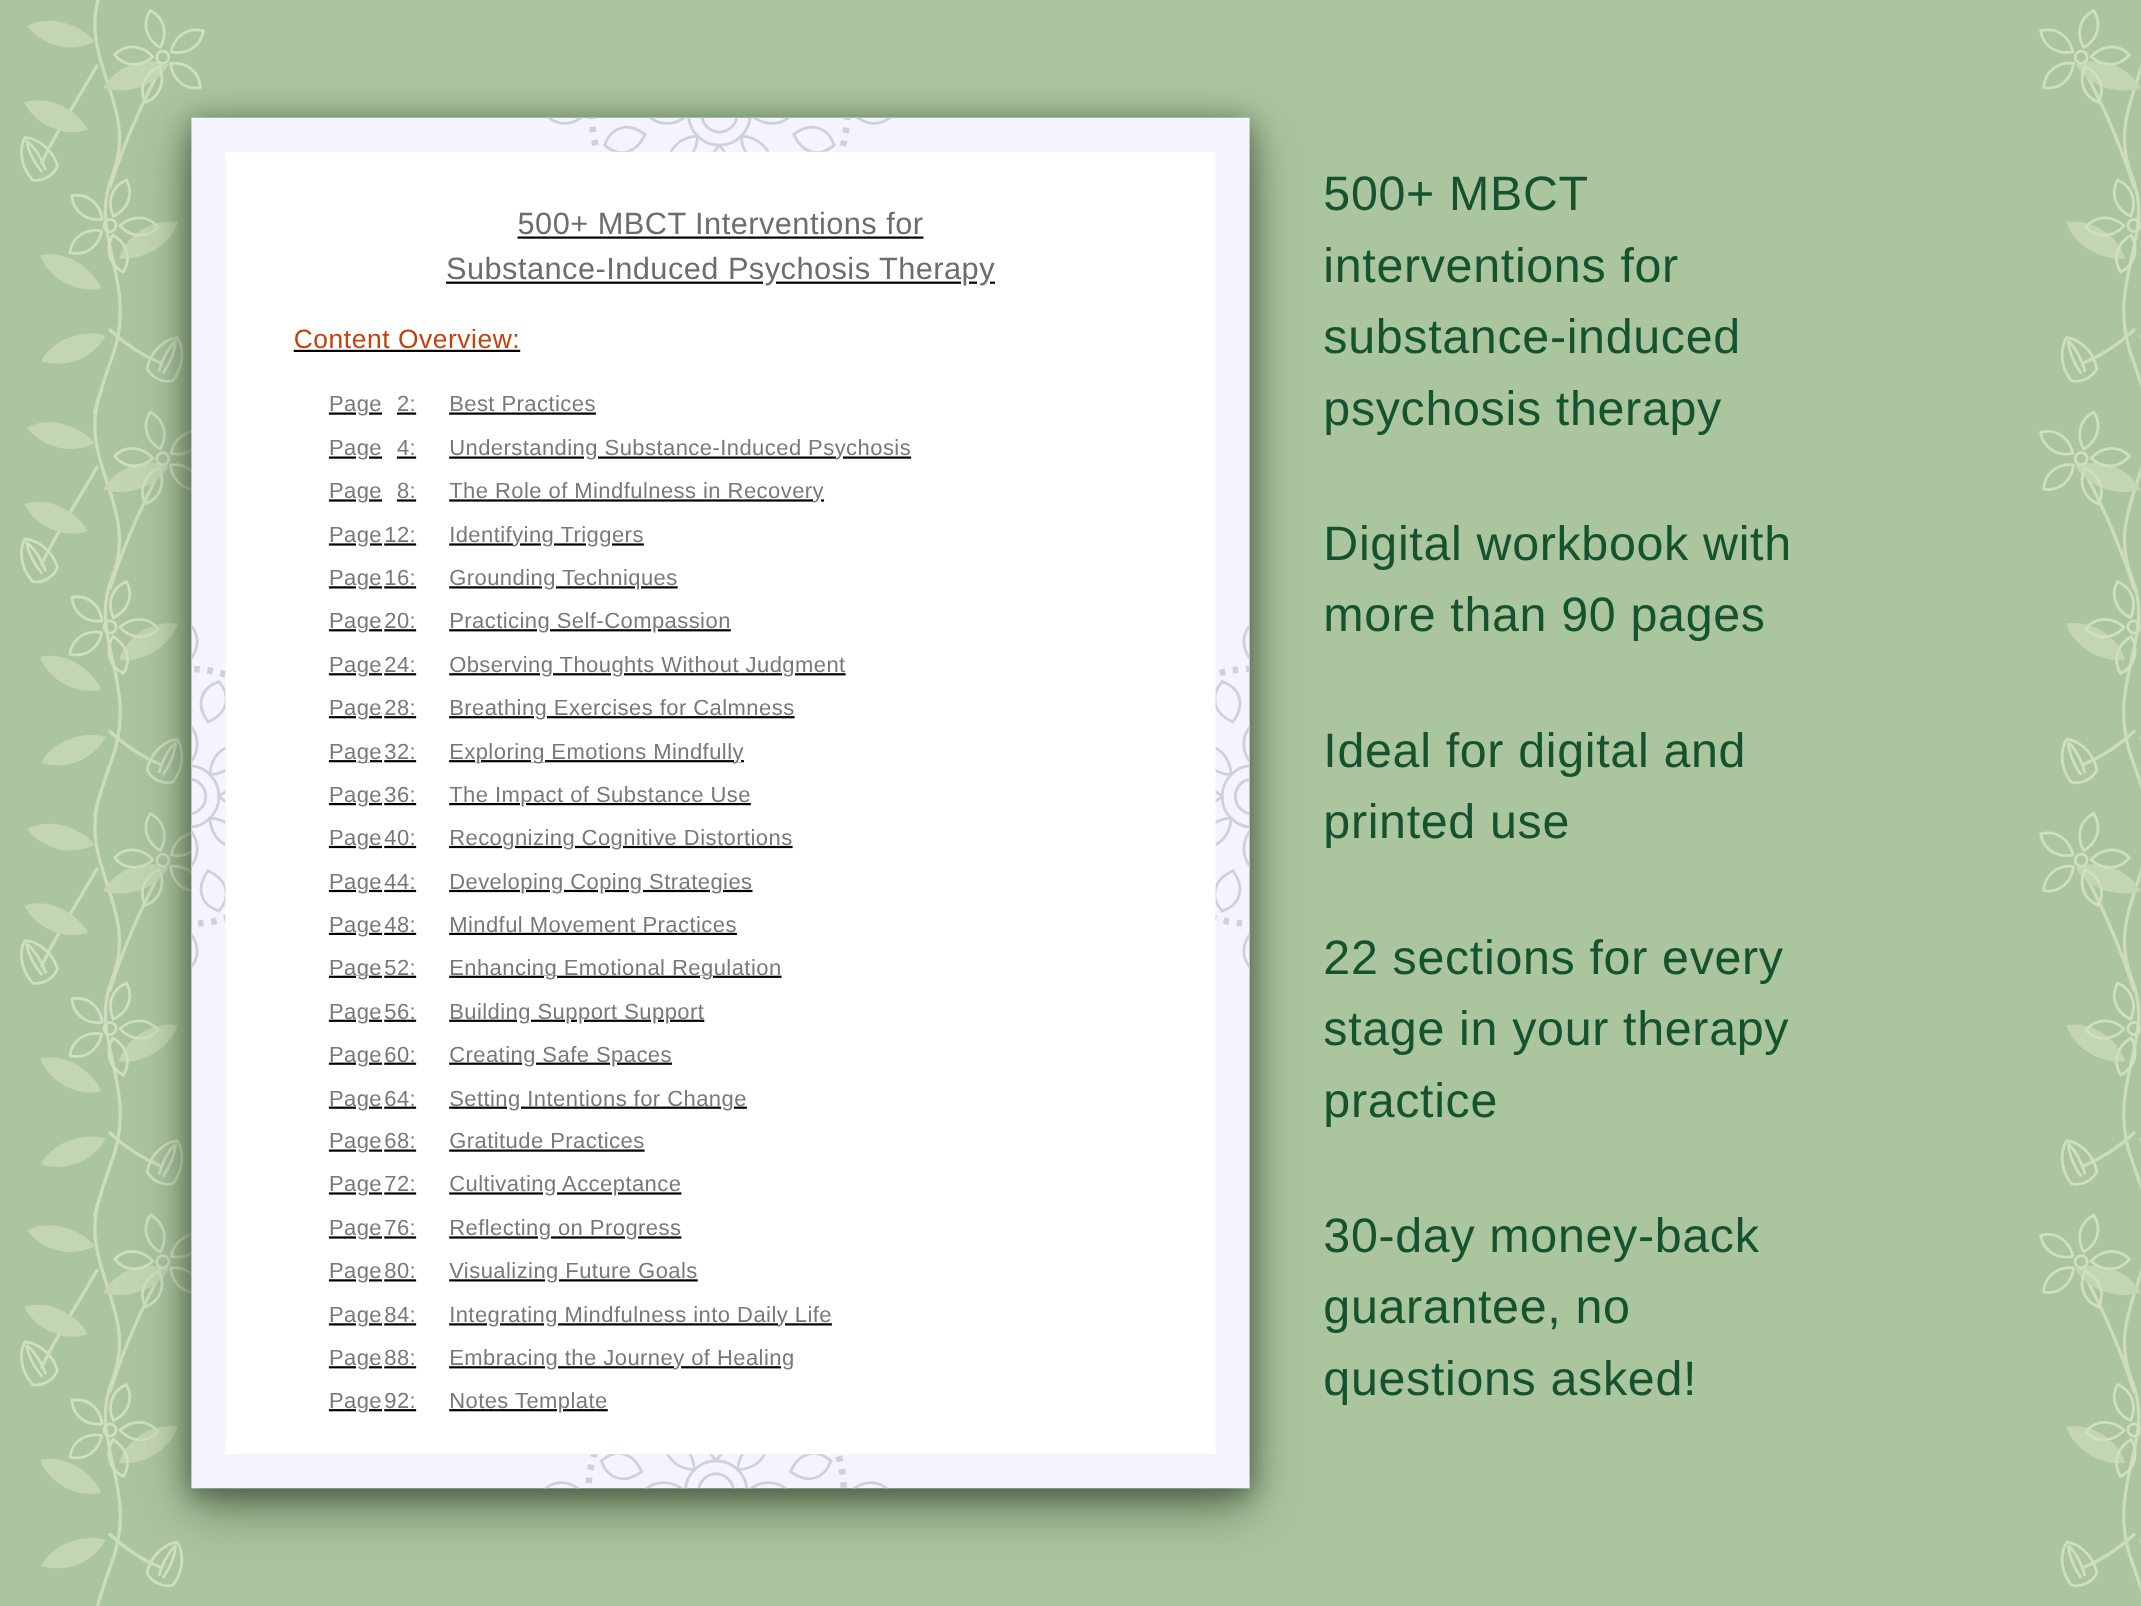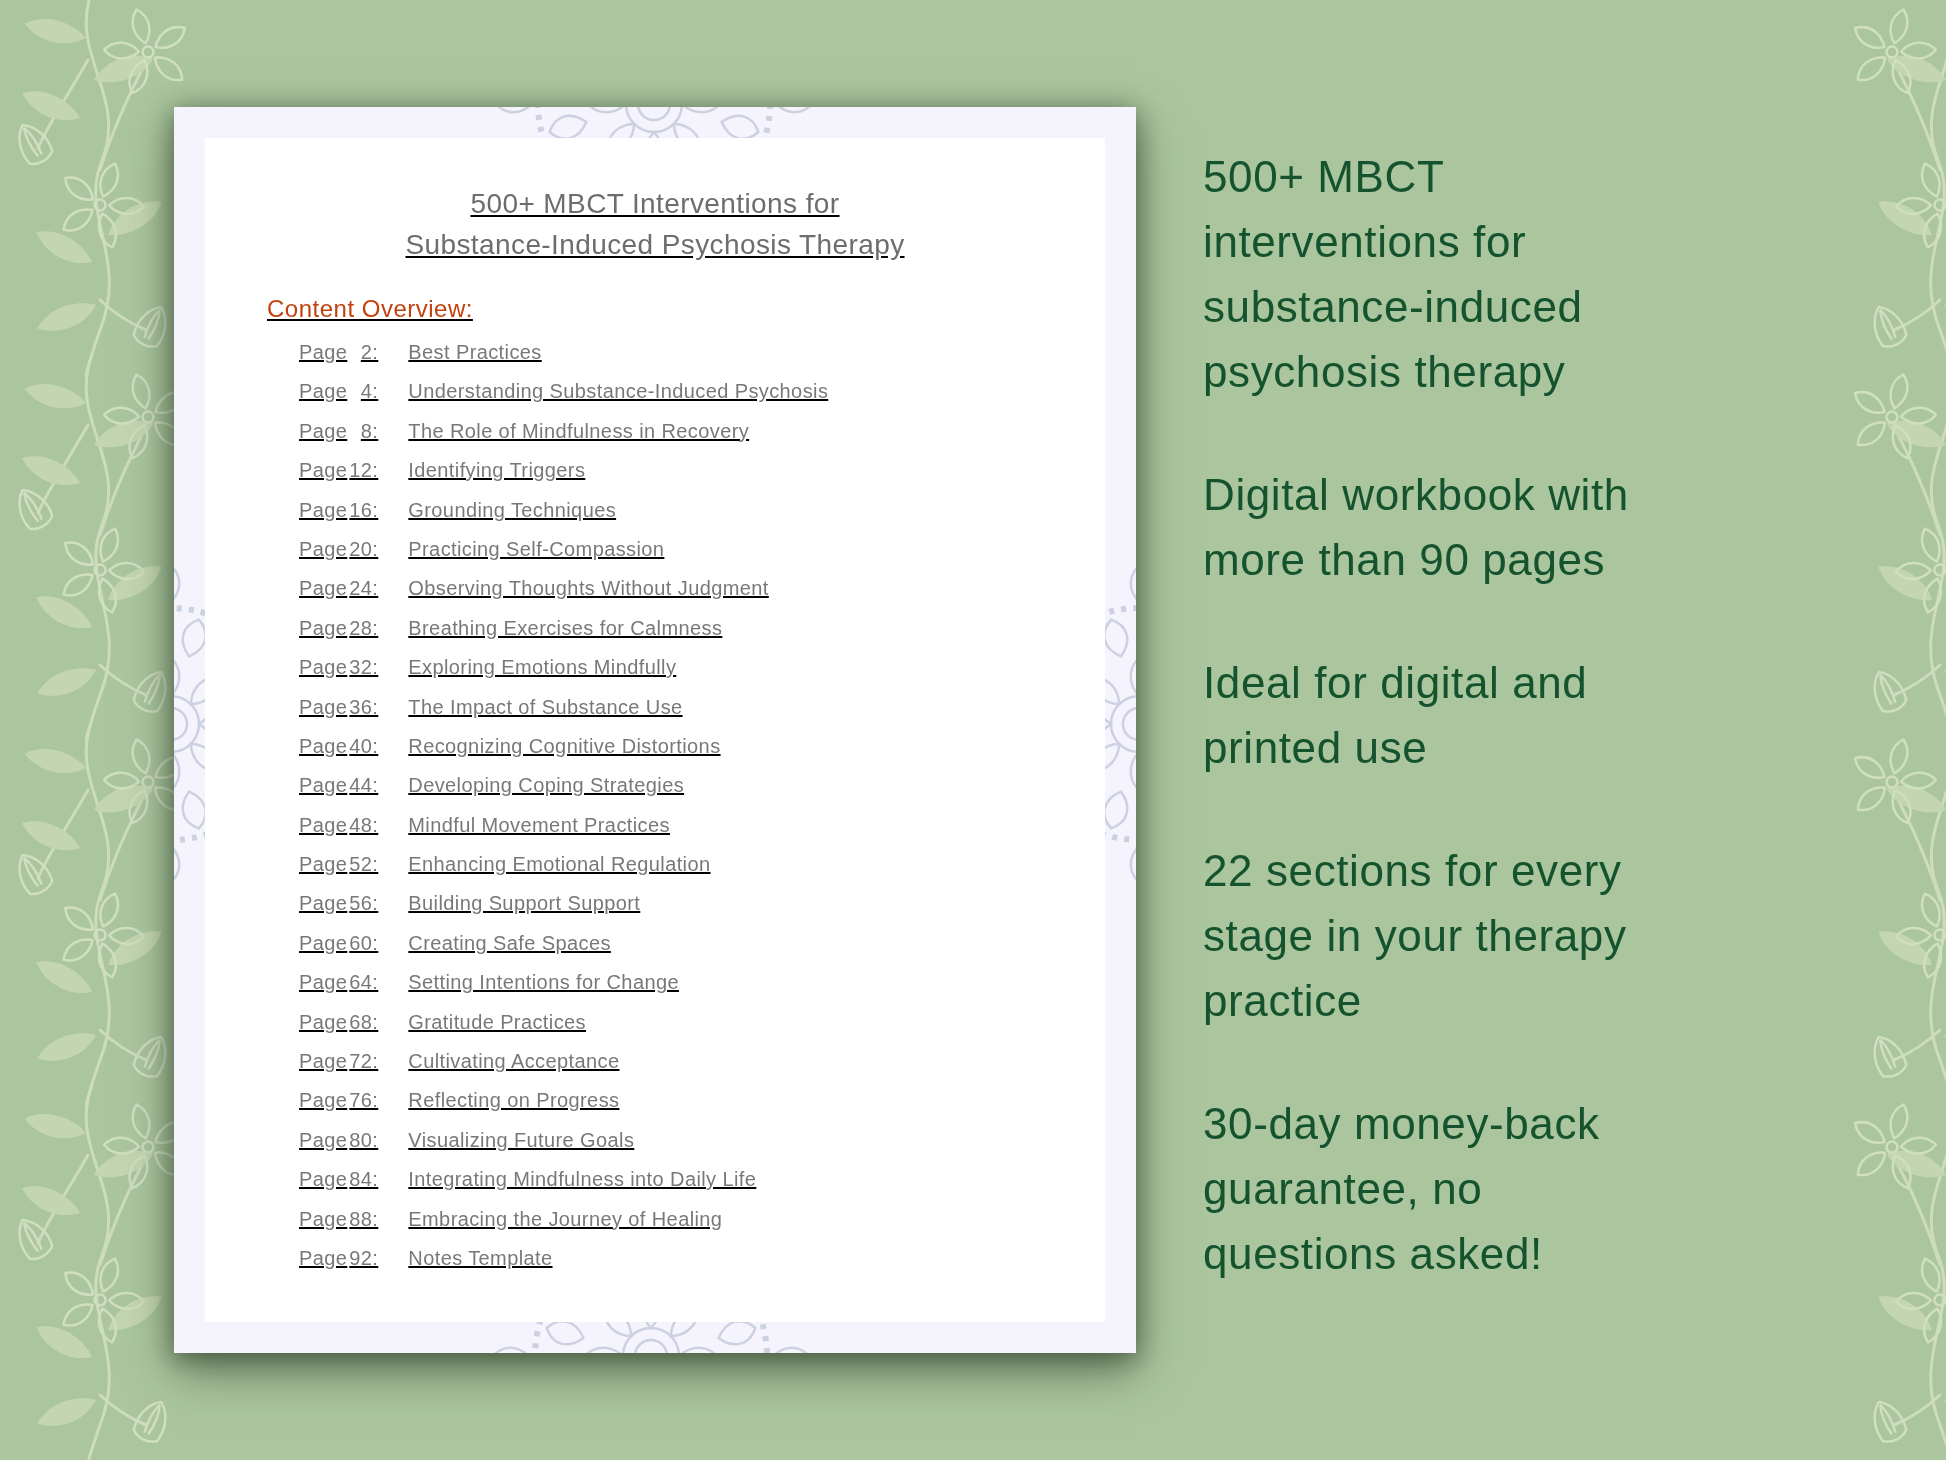--- a/index.html
+++ b/index.html
@@ -37,21 +37,21 @@
     text-align:center;white-space:pre-line;
     font-size:28px;line-height:41px;font-weight:400;
     color:#6d6d70;letter-spacing:.4px;
   }
   .section-heading{
     margin:30px 0 0 62px;
     font-size:24px;color:#c2410c;letter-spacing:.5px;
   }
   .toc{margin:18px 0 0 94px;}
   .toc-row{
-    display:flex;align-items:flex-start;height:39.4px;
+    display:flex;align-items:flex-end;height:39.4px;
     font-size:20px;color:#78787b;letter-spacing:.4px;
   }
   .toc-row .pg{white-space:pre;}
   .toc-row .num{display:inline-block;min-width:31px;text-align:right;}
   .toc-row .tt{margin-left:30px;}
 
   
   .promo{
     position:absolute;left:1203px;top:144px;width:660px;
     color:#14532d;

